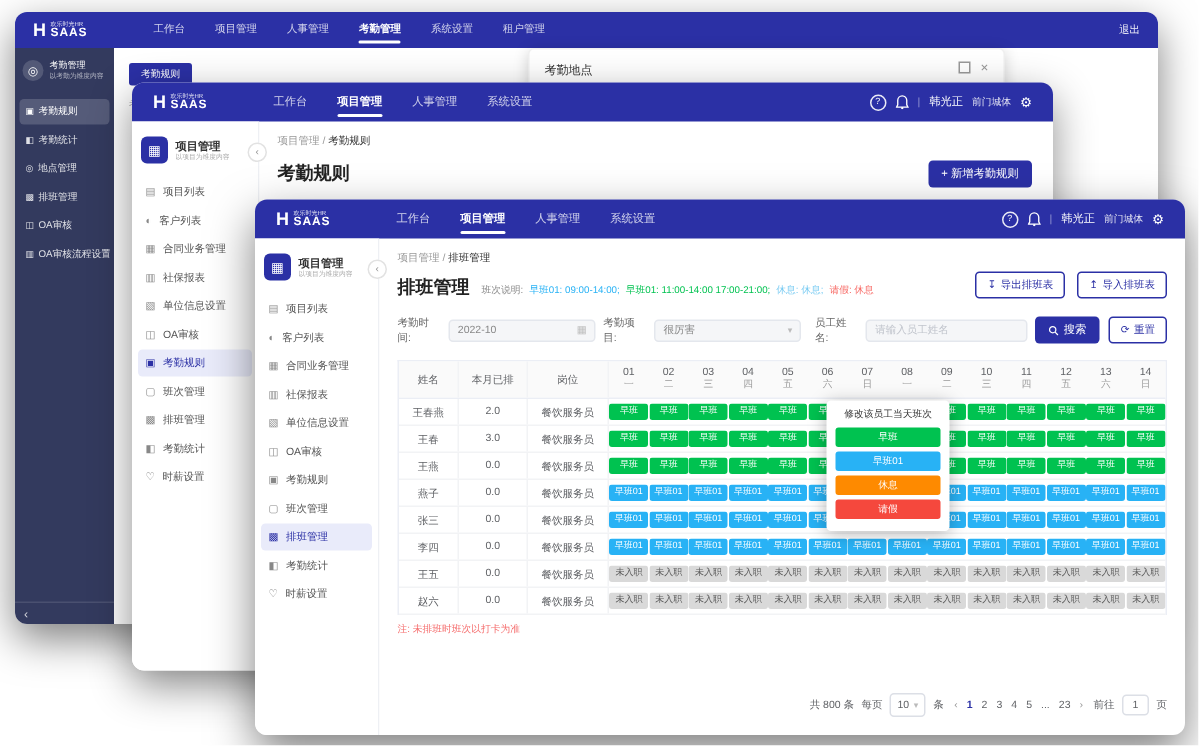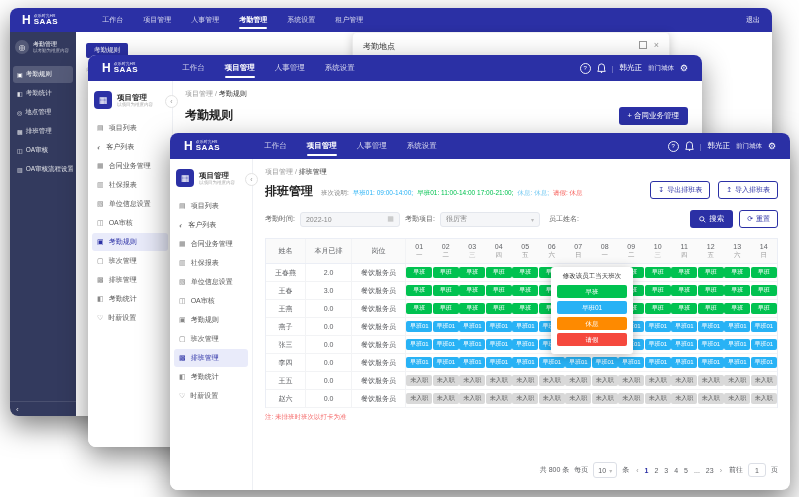--- a/index.html
+++ b/index.html
@@ -302,21 +302,21 @@
             </li>
           </ul>
       </aside>
       <main class="mid-content">
         <div class="bc">
           <span>项目管理</span>
           <span>/</span>
           <b>考勤规则</b>
         </div>
         <div class="page-title">考勤规则</div>
-        <button class="btn-primary mid-add-btn">+ 合同业务管理</button>
+        <button class="btn-primary mid-add-btn">+ 新增考勤规则</button>
         <div class="mid-thead" id="mid-thead">
             <span>项目名称</span>
             <span>考勤负责人</span>
             <span>用工单位</span>
             <span>考勤地点</span>
             <span>更新时间</span>
             <span>更新人</span>
             <span>操作</span>
           </div>
       </main>
@@ -438,20 +438,21 @@
           <span class="f-box f-date">
             <span>2022-10</span>
             <span style="color:#bbb;">▦</span>
           </span>
           <span>考勤项目:</span>
           <span class="f-box f-select">
             <span>很厉害</span>
             <span class="f-caret">▾</span>
           </span>
           <span>员工姓名:</span>
+          <input class="f-input" placeholder="请输入员工姓名" style="">
           <span class="filter-btns">
             <button class="btn-primary btn-search">
               <svg width="7" height="7" viewBox="0 0 10 10">
                 <circle cx="4" cy="4" r="3" fill="none" stroke="#fff" stroke-width="1.2"></circle>
                 <line x1="6.3" y1="6.3" x2="9" y2="9" stroke="#fff" stroke-width="1.2"></line>
               </svg>
               <span>搜索</span>
             </button>
             <button class="btn-outline">
               <span>⟳</span>

